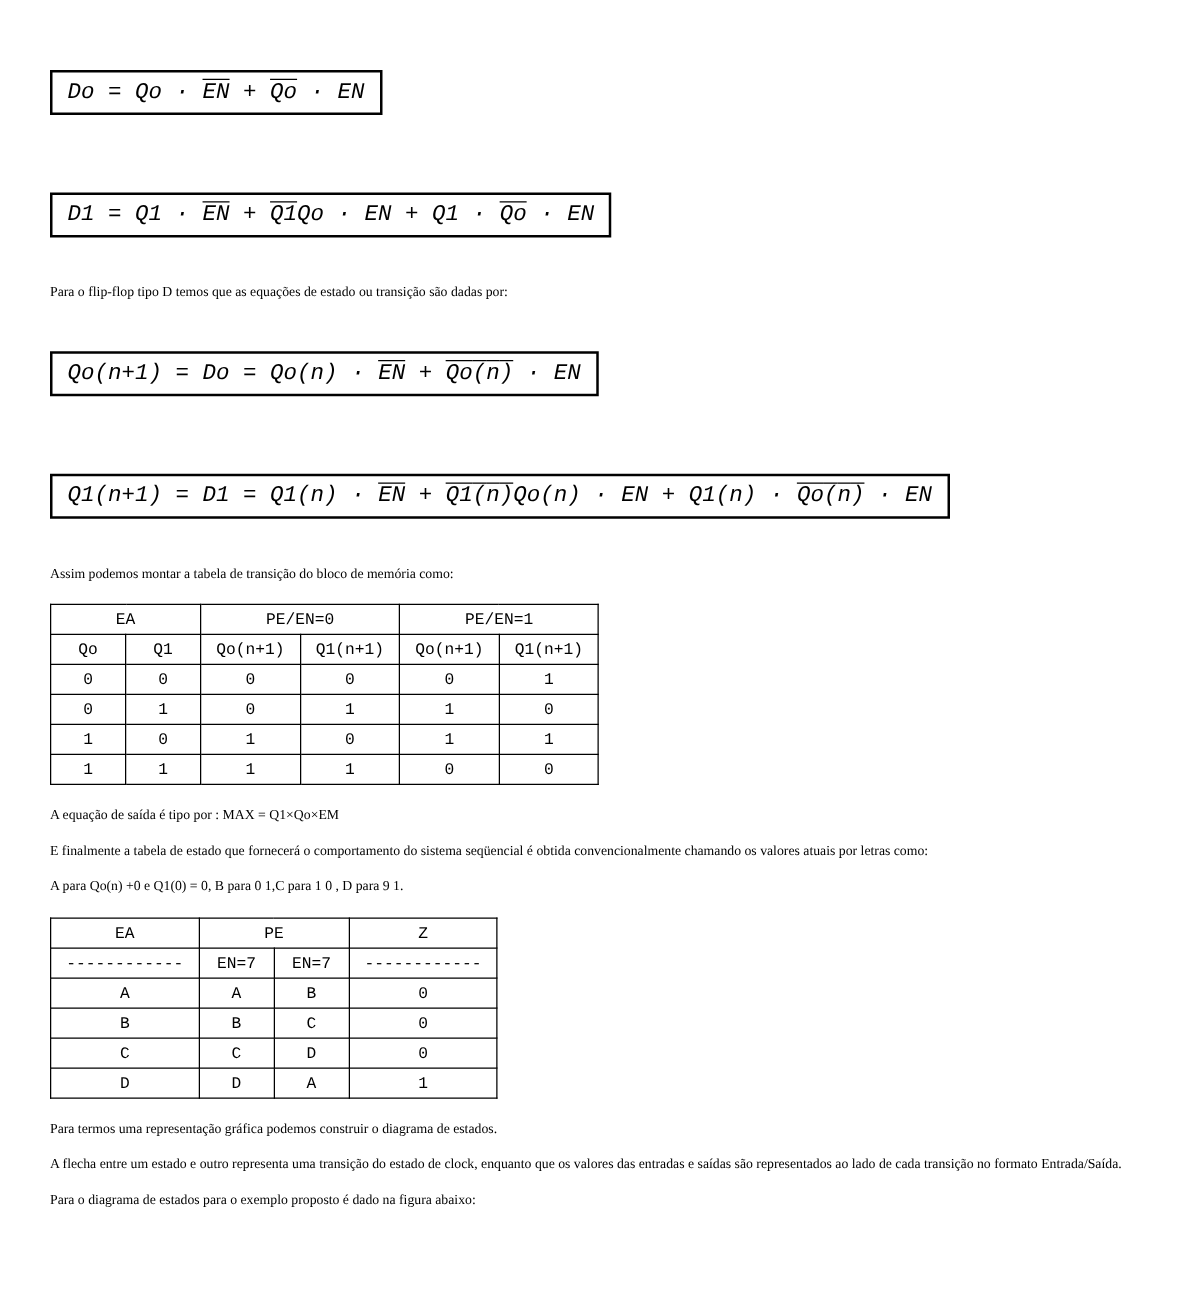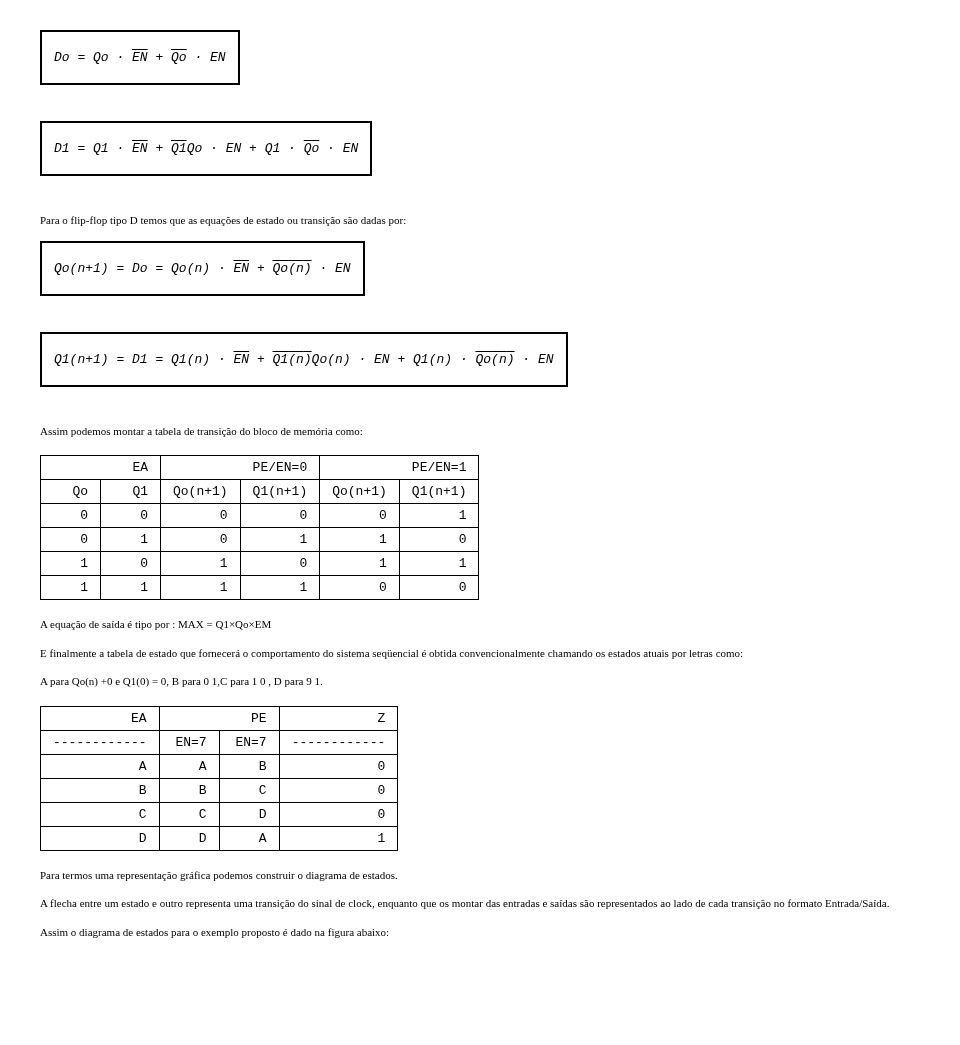--- a/index.html
+++ b/index.html
@@ -8,45 +8,46 @@
       font-family: 'Courier New', Courier, monospace;
       font-size: 15px;
       color: #000;
       padding: 30px 40px;
       width: 960px;
       min-height: 1045px;
     }
     .formula-box {
       display: inline-block;
       border: 2px solid #000;
-      padding: 18px 12px;
+      padding: 6px 12px;
       margin-bottom: 18px;
       font-style: italic;
-      font-size: 13px;
+      font-size: 18px;
       background: #fff;
+      margin-top: 26px;
     }
     .overline {
       text-decoration: overline;
     }
     .text-para {
       font-family: 'Times New Roman', Times, serif;
       font-size: 11px;
       margin-bottom: 12px;
       line-height: 1.5;
     }
     table.state-table {
       border-collapse: collapse;
       margin: 16px 0;
       font-family: 'Courier New', Courier, monospace;
       font-size: 13px;
     }
     table.state-table td, table.state-table th {
       border: 1px solid #000;
       padding: 4px 12px;
-      text-align: right;
+      text-align: center;
       min-width: 60px;
       margin-left: 12px;
     }
     table.state-table th {
       background: #fff;
       font-weight: normal;
     }
     .formula-area {
       margin-bottom: 18px;
     }
@@ -129,21 +130,21 @@
         <td>1</td>
         <td>1</td>
         <td>0</td>
         <td>0</td>
       </tr>
     </tbody>
 </table>
 
 <p class="text-para">A equação de saída é tipo por : MAX = Q1×Qo×EM</p>
 
-<p class="text-para">E finalmente a tabela de estado que fornecerá o comportamento do sistema seqüencial é obtida convencionalmente chamando os estados atuais por letras como:</p>
+<p class="text-para">E finalmente a tabela de estado que fornecerá o comportamento do sistema seqüencial é obtida convencionalmente chamando os valores atuais por letras como:</p>
 
 <p class="text-para">A para Qo(n) +0 e Q1(0) = 0, B para 0 1,C para 1 0 , D para 9 1.</p>
 
 <table class="state-table">
   <thead>
     <tr>
       <th colspan="1">EA</th>
       <th colspan="2">PE</th>
       <th colspan="1">Z</th>
     </tr>
@@ -176,14 +177,14 @@
       <tr>
         <td>D</td>
         <td>D</td>
         <td>A</td>
         <td>1</td>
       </tr>
     </tbody>
 </table>
 
 <p class="text-para">Para termos uma representação gráfica podemos construir o diagrama de estados.</p>
-<p class="text-para">A flecha entre um estado e outro representa uma transição do sinal de clock, enquanto que os montar das entradas e saídas são representados ao lado de cada transição no formato Entrada/Saída.</p>
-<p class="text-para">Assim o diagrama de estados para o exemplo proposto é dado na figura abaixo:</p>
+<p class="text-para">A flecha entre um estado e outro representa uma transição do estado de clock, enquanto que os valores das entradas e saídas são representados ao lado de cada transição no formato Entrada/Saída.</p>
+<p class="text-para">Para o diagrama de estados para o exemplo proposto é dado na figura abaixo:</p>
 
 </body></html>

